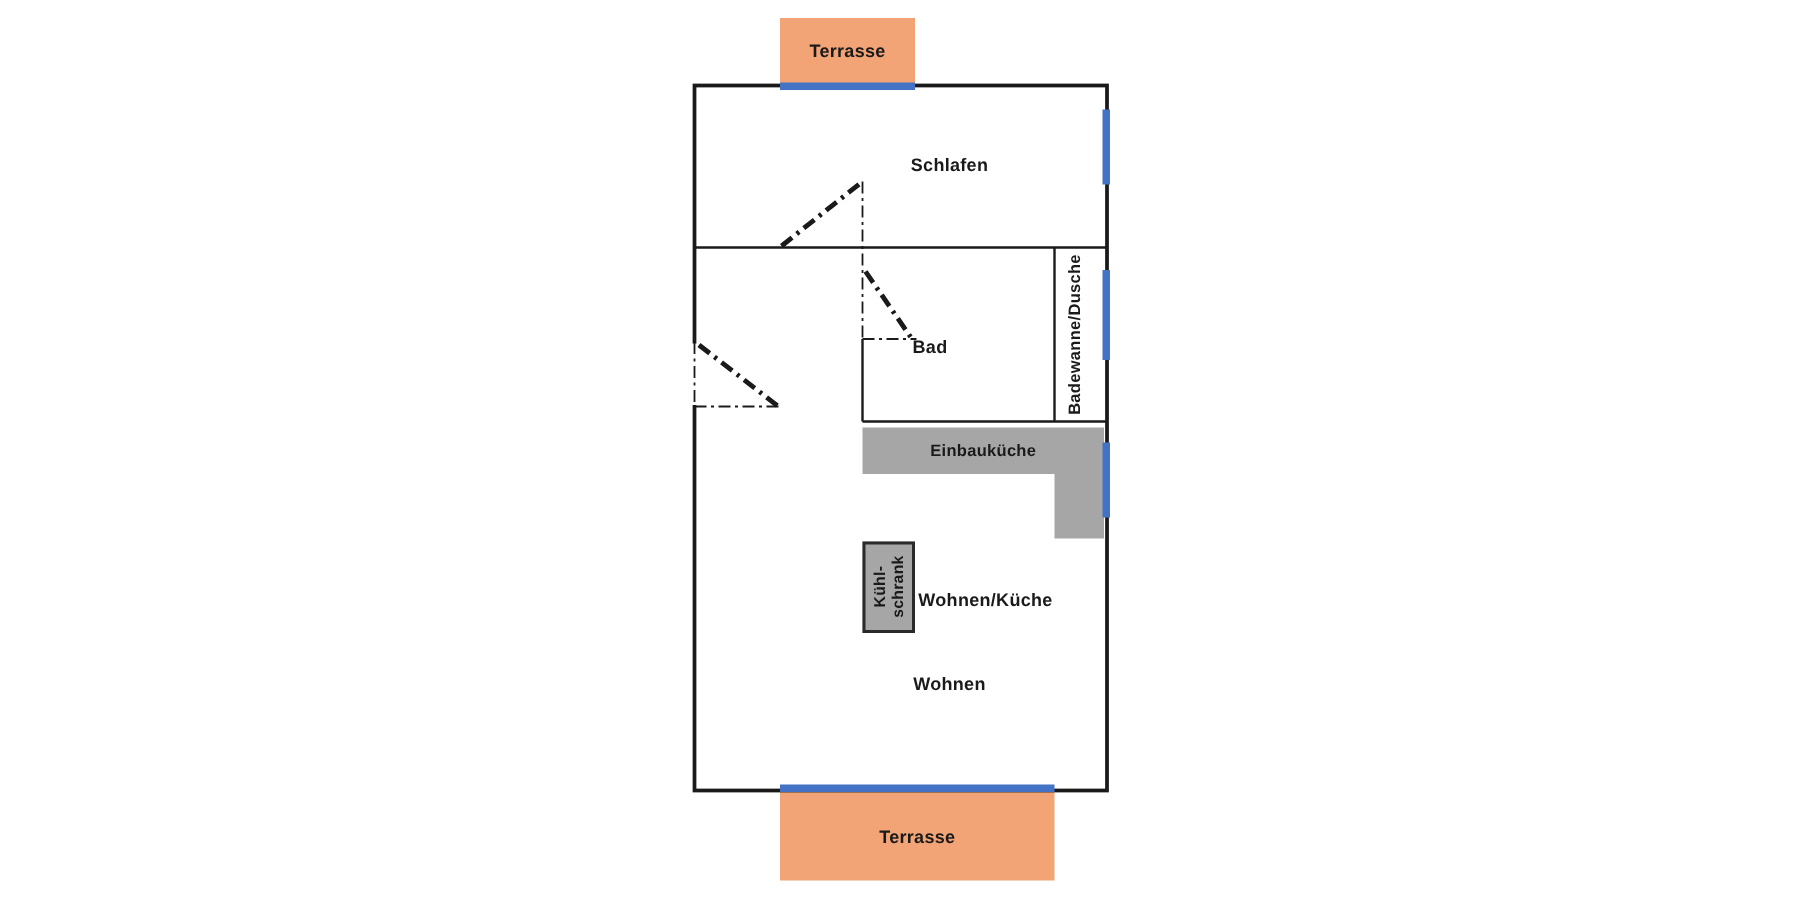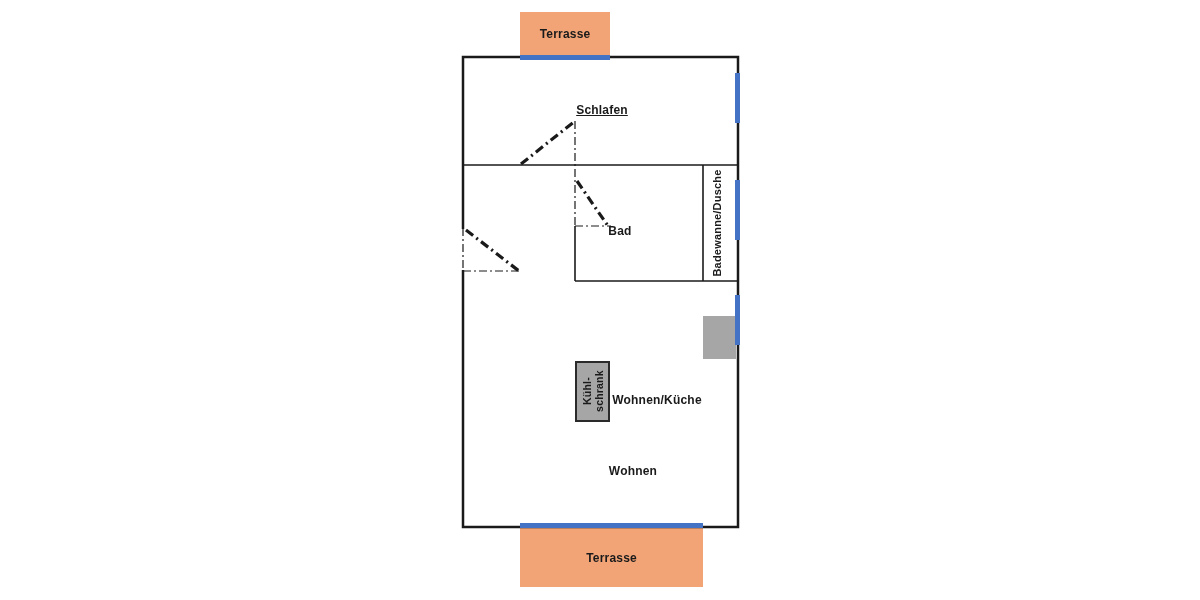--- a/index.html
+++ b/index.html
@@ -41,38 +41,41 @@
 
   
   .lbl { font-size:12px; font-weight:600; white-space:nowrap; z-index:4; letter-spacing:0.2px; }
   .lbl-center { transform:translate(-50%,-50%); }
   .lbl-sm { font-size:11px; }
   .lbl-vert { transform:translate(-50%,-50%) rotate(-90deg); }
   .fridge-label {
     font-size:10.5px; font-weight:600; line-height:1.15; text-align:center;
     transform:rotate(-90deg); white-space:nowrap; letter-spacing:0.2px;
   }
-  .lbl-schlafen { left:602px; top:110px;text-decoration:underline; }
+  .lbl-schlafen { left:633px; top:110px; }
   .lbl-bad      { left:620px; top:231px; }
   .lbl-badewanne{ left:717px; top:223px; }
   .lbl-essen    { left:657px; top:400px; }
-  .lbl-wohnen   { left:633px; top:471px; }
+  .lbl-wohnen   { left:633px; top:456px; }
 </style>
 </head>
 <body>
 
 <div class="canvas">
 
   <div class="abs terrace terrace-top">
     <span class="lbl">Terrasse</span>
   </div>
   <div class="abs terrace terrace-bottom">
     <span class="lbl">Terrasse</span>
   </div>
 
+  <div class="abs kitchen kitchen-bar">
+    <span class="lbl lbl-sm">Einbauküche</span>
+  </div>
   <div class="abs kitchen kitchen-col"></div>
 
   <div class="abs fridge">
     <div class="fridge-label">
       <div>Kühl-</div>
       <div>schrank</div>
     </div>
   </div>
 
   <svg class="walls" width="1200" height="600" viewBox="0 0 1200 600">

